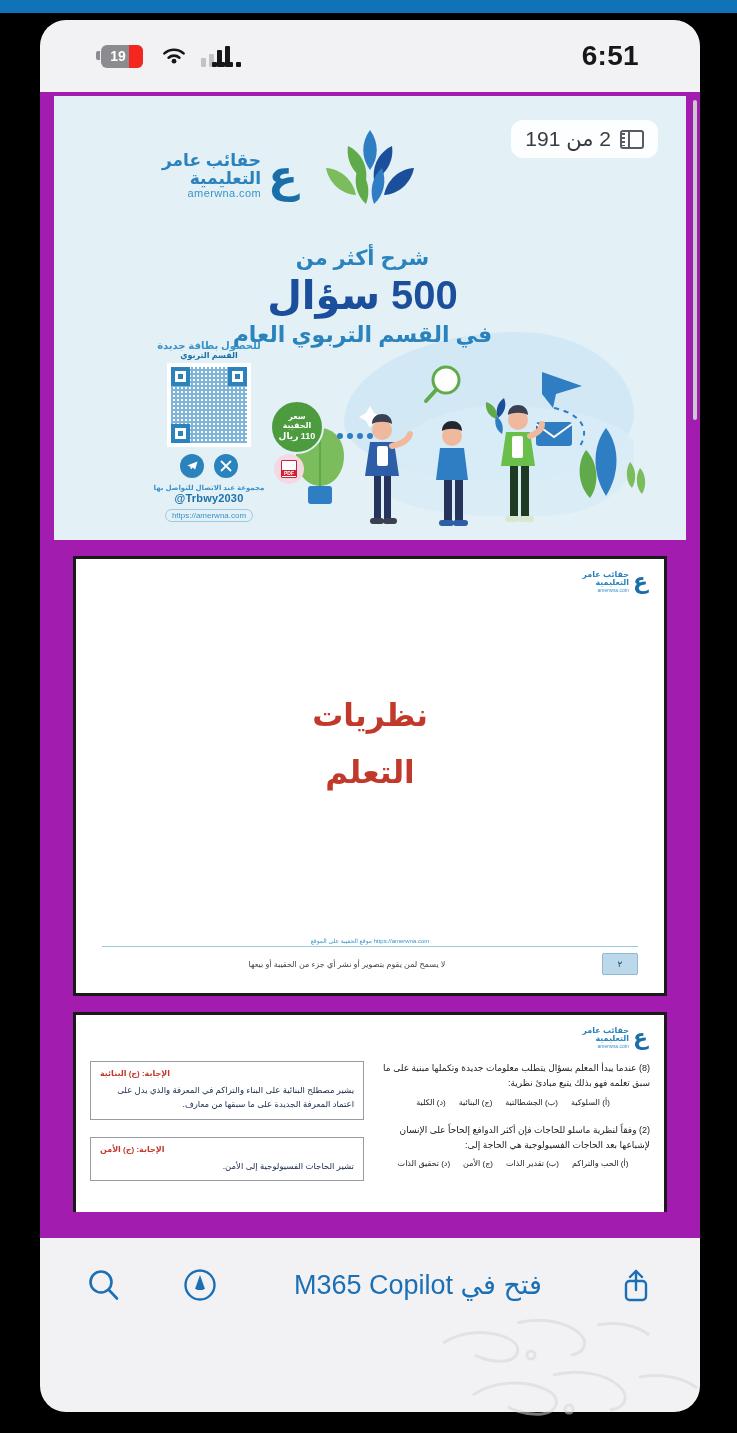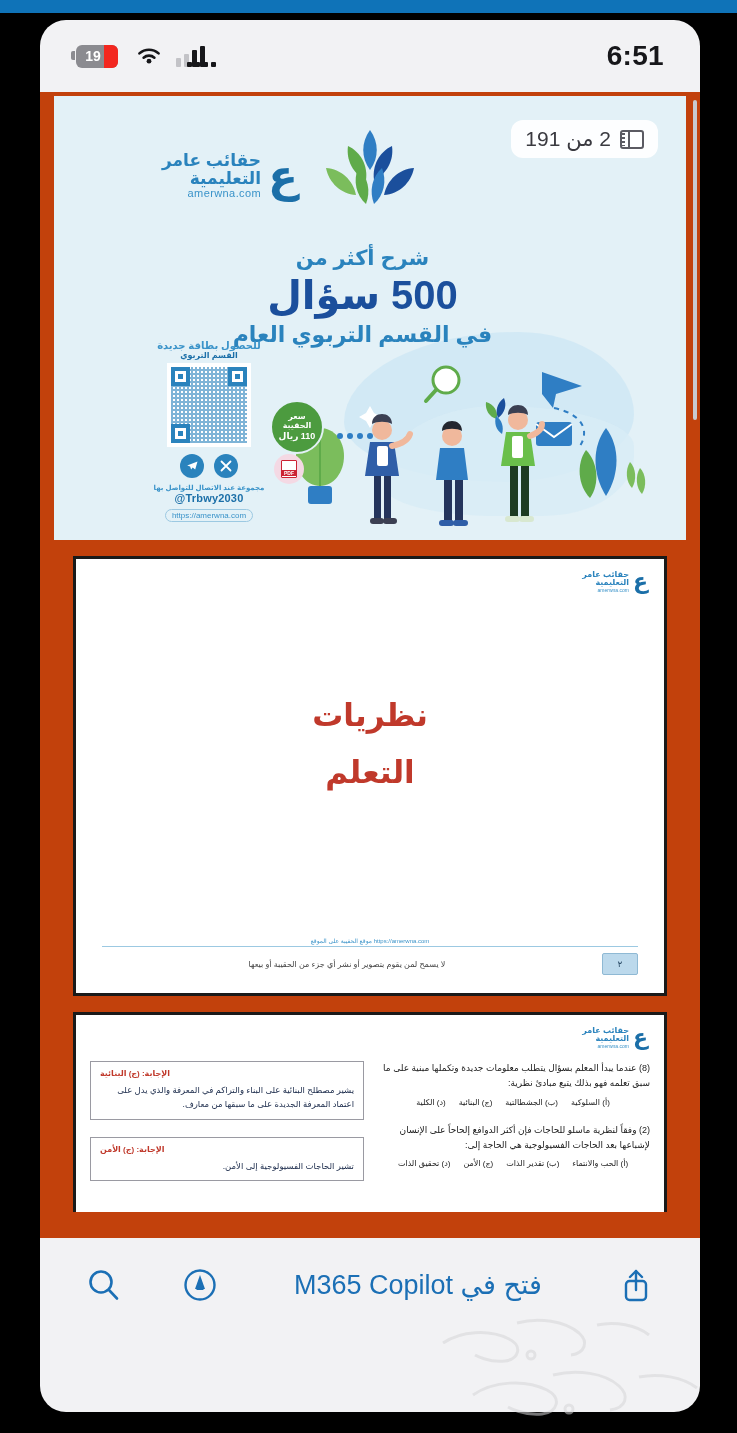--- a/index.html
+++ b/index.html
@@ -20,21 +20,21 @@
     width:660px; height:1392px;
     background:#f2f2f4;
     border-radius:26px;
     overflow:hidden;
   }
 
   
   .statusbar{
     position:relative; height:72px;
     display:flex; align-items:center;
-    padding:0 36px;
+    padding:0 61px;
   }
   .sb-left{ display:flex; align-items:center; gap:13px; }
   .sb-right{ margin-left:auto; }
   .clock{ font-size:28px; font-weight:600; color:#17171a; letter-spacing:.3px; }
 
   
   .battery{ position:relative; width:46px; height:24px; display:flex; align-items:center; }
   .batt-body{
     position:relative; width:42px; height:23px; border-radius:6px;
     background:#8b8b90; overflow:hidden;
@@ -76,21 +76,21 @@
     width:26px; height:26px; border-radius:50%;
     background:#dcdce0; display:flex; align-items:center; justify-content:center;
     flex:0 0 auto;
   }
   .chev svg{ display:block; }
 
   
   .docarea{
     position:relative;
     height:1146px;
-    background:#c2410c;
+    background:#a21caf;
     overflow:hidden;
   }
   .scrollbar{
     position:absolute; right:3px; top:8px; width:4px; height:320px;
     background:#c9c9cf; border-radius:2px; z-index:30;
   }
 
   
   .page-cover{
     position:relative;
@@ -517,21 +517,21 @@
               <div class="q-opts">
                 <span>(أ) السلوكية</span>
                 <span>(ب) الجشطالتية</span>
                 <span>(ج) البنائية</span>
                 <span>(د) الكلية</span>
               </div>
             </div>
             <div class="q-block">
               <div class="q-text">(2) وفقاً لنظرية ماسلو للحاجات فإن أكثر الدوافع إلحاحاً على الإنسان لإشباعها بعد الحاجات الفسيولوجية هي الحاجة إلى:</div>
               <div class="q-opts">
-                <span>(أ) الحب والانتماء</span>
+                <span>(أ) الحب والتراكم</span>
                 <span>(ب) تقدير الذات</span>
                 <span>(ج) الأمن</span>
                 <span>(د) تحقيق الذات</span>
               </div>
             </div>
           </div>
 
           <div class="qa-col">
             <div class="a-box">
               <div class="a-label">الإجابة: (ج) البنائية</div>

